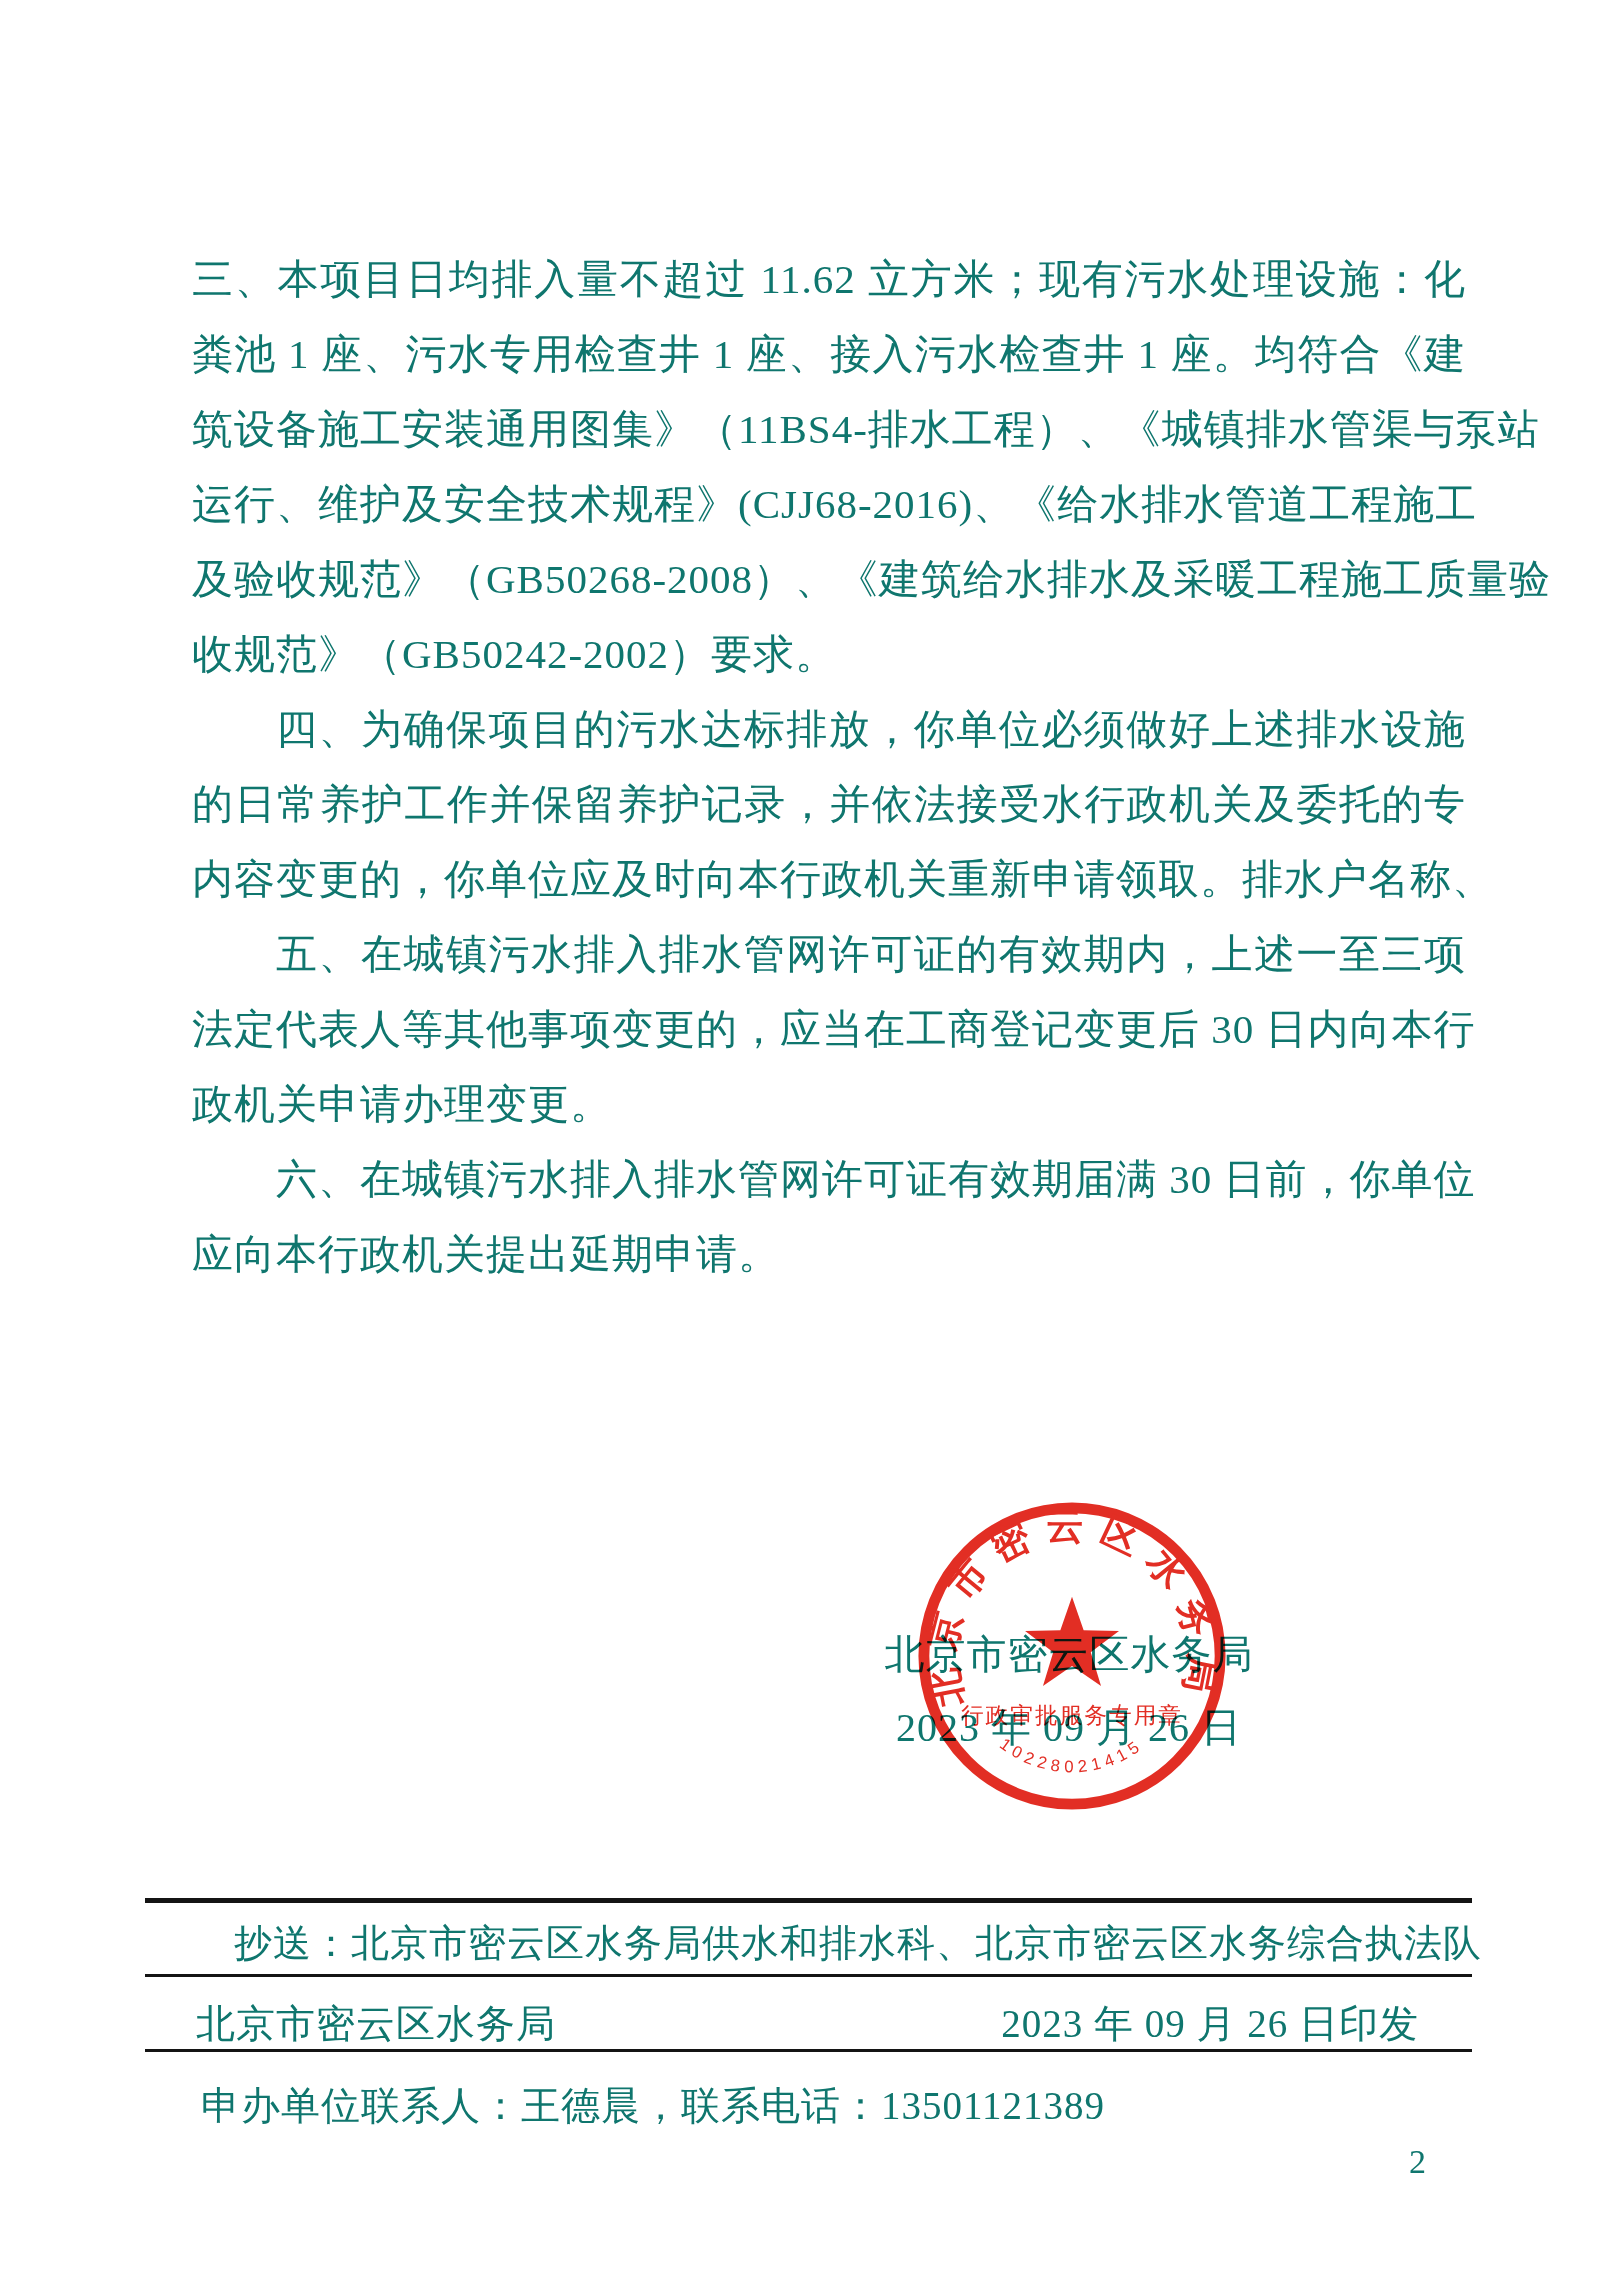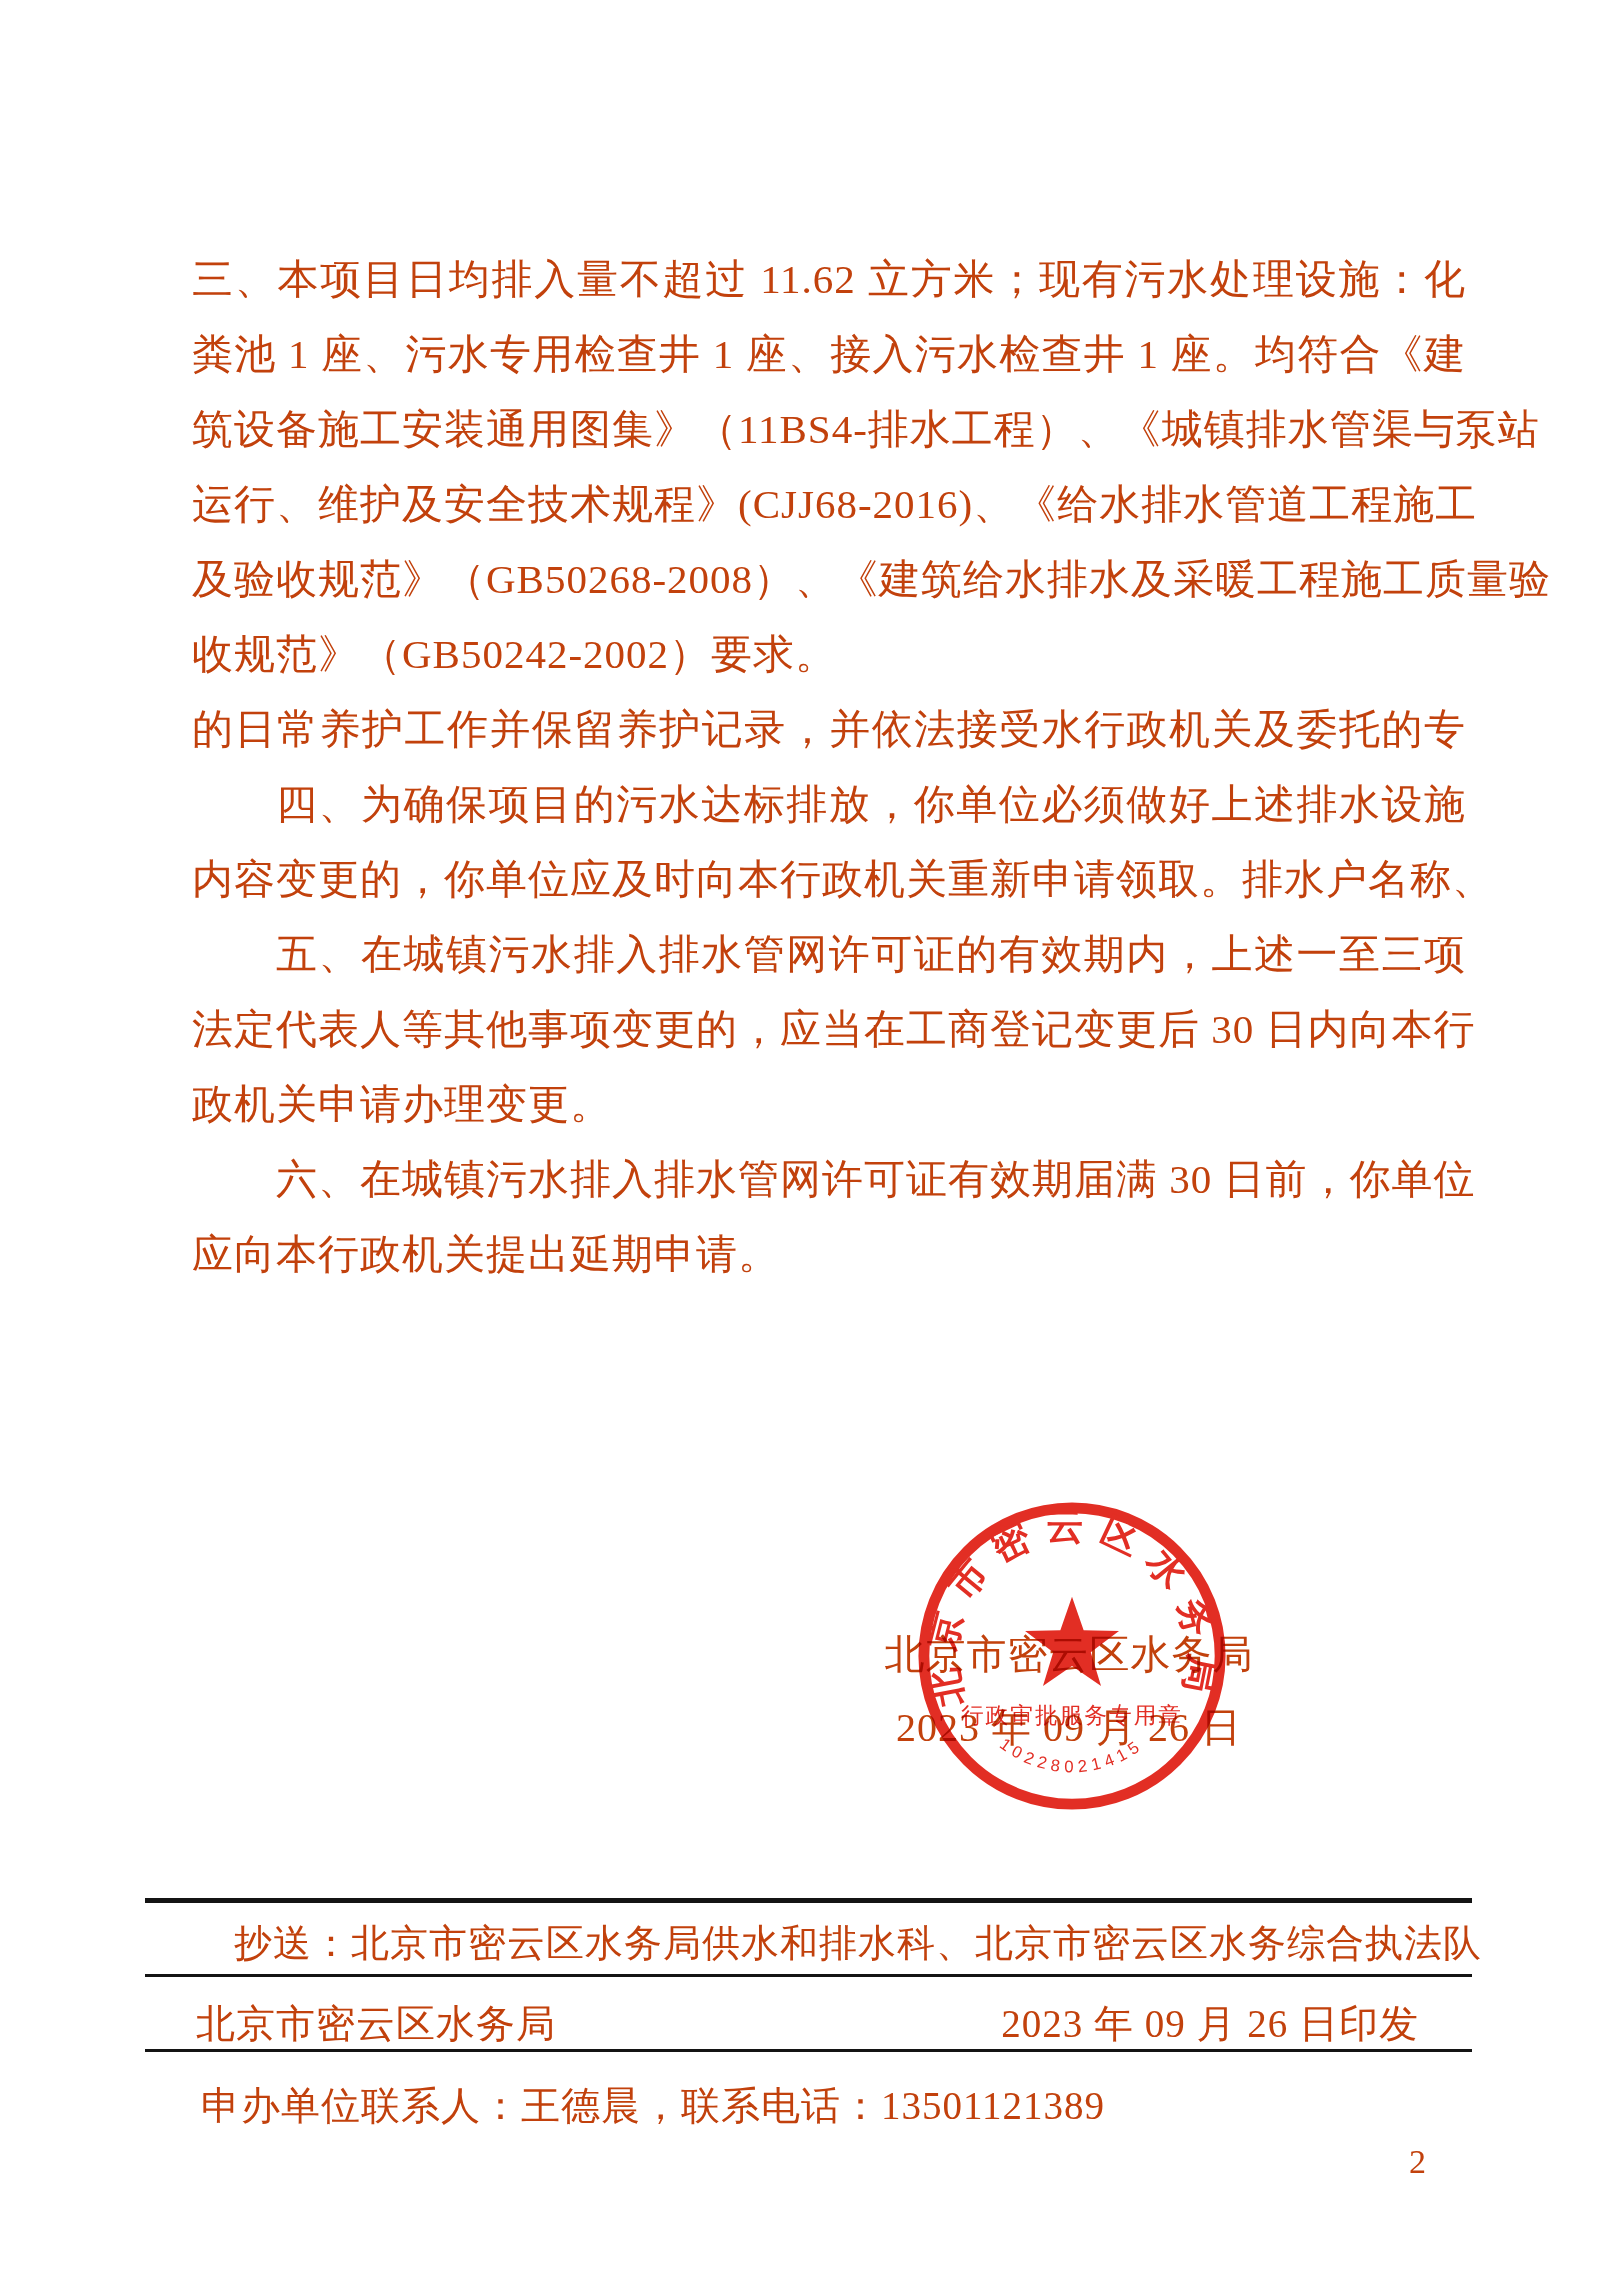--- a/index.html
+++ b/index.html
@@ -4,21 +4,21 @@
 <style>
   html, body { margin: 0; padding: 0; background: #888; }
   .page {
     position: relative;
     width: 1620px;
     height: 2292px;
     margin: 0 auto;
     background: #ffffff;
     overflow: hidden;
     font-family: "Liberation Serif", "DejaVu Serif", serif;
-    color: #c2410c;
+    color: #0f766e;
   }
   
   .body-text {
     position: absolute;
     left: 192px;
     top: 242px;
     width: 1274px;
   }
   .para { margin: 0; padding: 0; }
   .line {
@@ -109,22 +109,22 @@
   <div class="body-text">
       <div class="para">
         <div class="line">三、本项目日均排入量不超过 11.62 立方米；现有污水处理设施：化</div>
         <div class="line">粪池 1 座、污水专用检查井 1 座、接入污水检查井 1 座。均符合《建</div>
         <div class="line">筑设备施工安装通用图集》（11BS4-排水工程）、《城镇排水管渠与泵站</div>
         <div class="line">运行、维护及安全技术规程》(CJJ68-2016)、《给水排水管道工程施工</div>
         <div class="line">及验收规范》（GB50268-2008）、《建筑给水排水及采暖工程施工质量验</div>
         <div class="line last">收规范》（GB50242-2002）要求。</div>
       </div>
       <div class="para">
+        <div class="line indent">四、为确保项目的污水达标排放，你单位必须做好上述排水设施</div>
         <div class="line">的日常养护工作并保留养护记录，并依法接受水行政机关及委托的专</div>
-        <div class="line indent">四、为确保项目的污水达标排放，你单位必须做好上述排水设施</div>
       </div>
       <div class="para">
         <div class="line">内容变更的，你单位应及时向本行政机关重新申请领取。排水户名称、</div>
         <div class="line indent">五、在城镇污水排入排水管网许可证的有效期内，上述一至三项</div>
         <div class="line">法定代表人等其他事项变更的，应当在工商登记变更后 30 日内向本行</div>
         <div class="line last">政机关申请办理变更。</div>
       </div>
       <div class="para">
         <div class="line indent">六、在城镇污水排入排水管网许可证有效期届满 30 日前，你单位</div>
         <div class="line last">应向本行政机关提出延期申请。</div>

